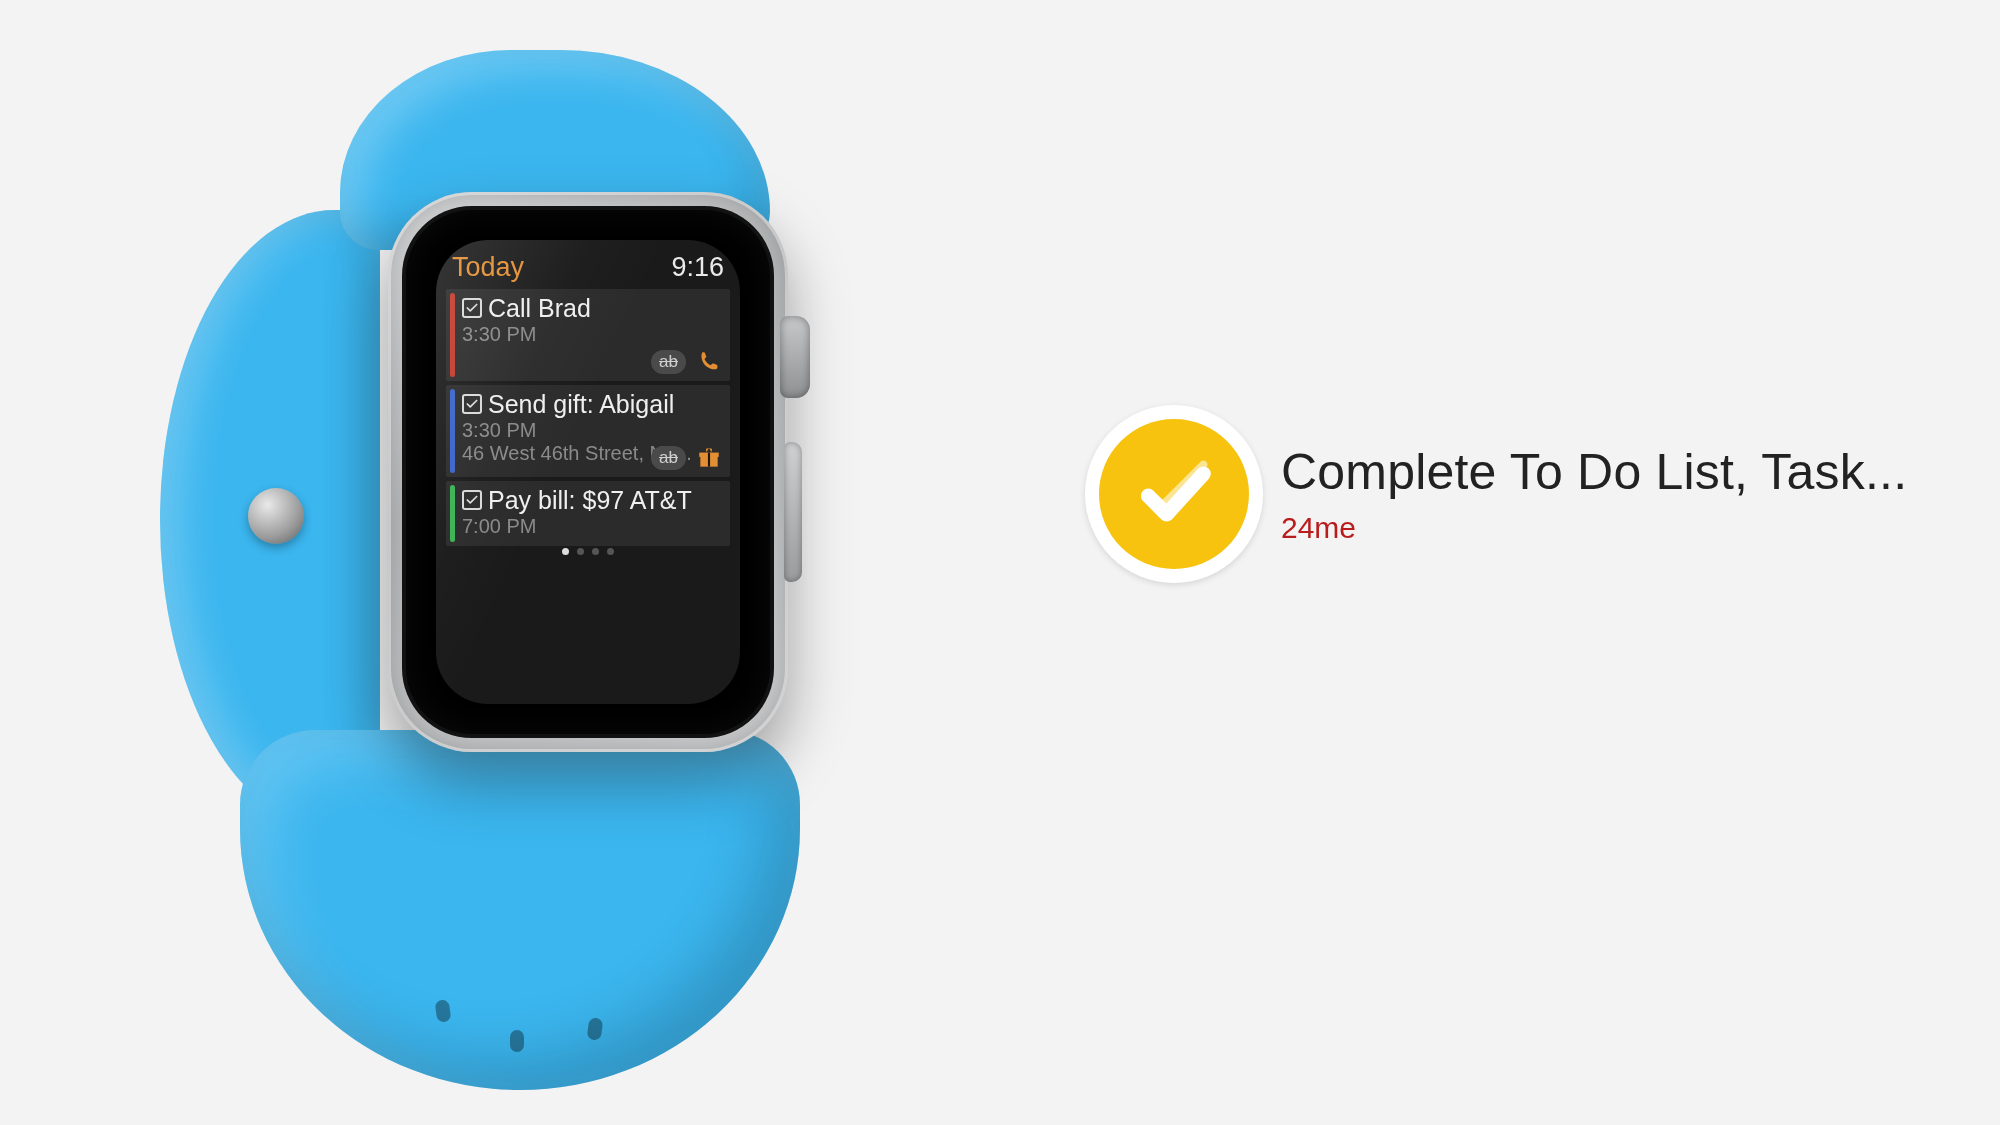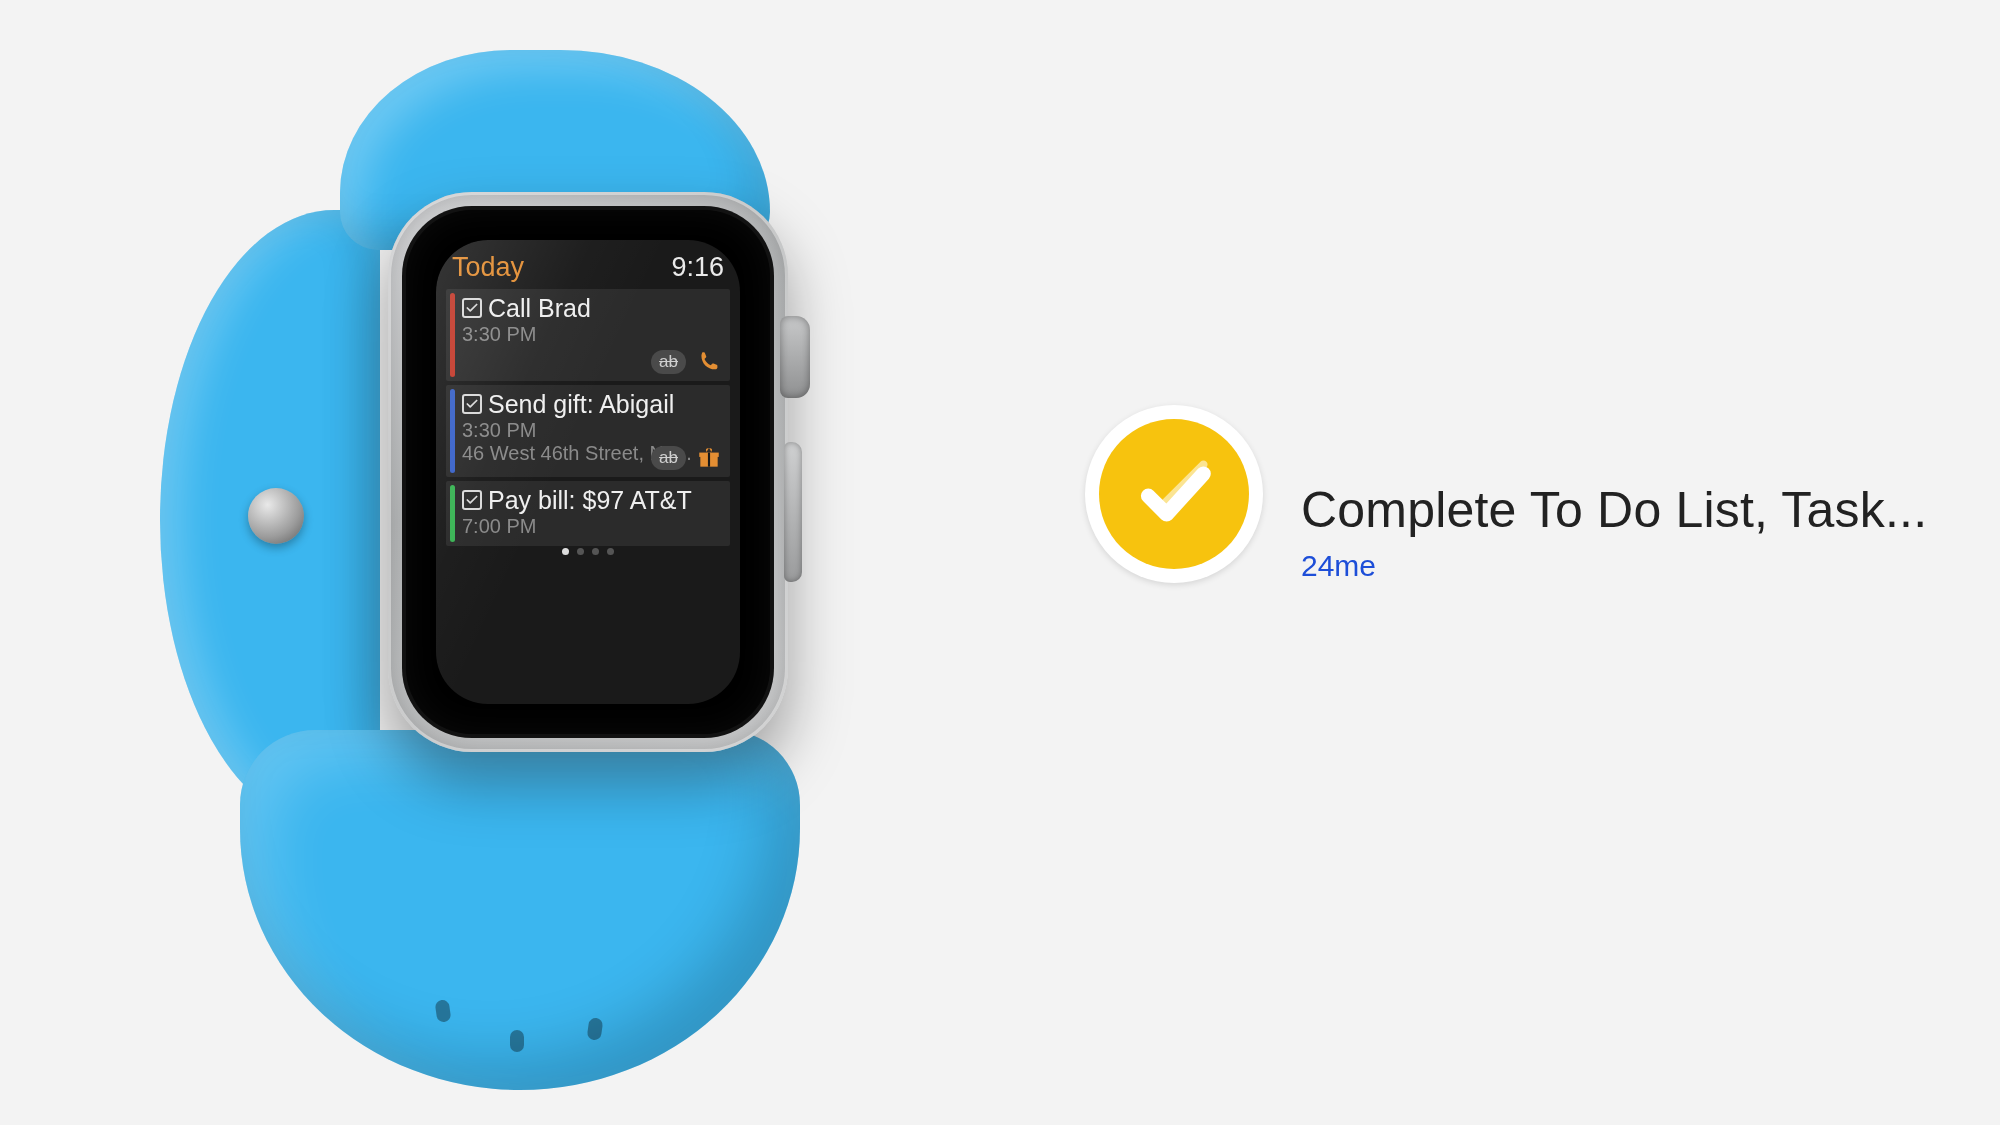--- a/index.html
+++ b/index.html
@@ -4,38 +4,38 @@
 <style>
   * { margin: 0; padding: 0; box-sizing: border-box; }
   html, body { width: 2000px; height: 1125px; background: #f3f3f3; font-family: -apple-system, "Helvetica Neue", Arial, sans-serif; overflow: hidden; }
 
   
   .app-info {
     position: absolute;
     left: 1085px;
     top: 405px;
     display: flex;
-    align-items: flex-end;
-    gap: 38px;
+    align-items: center;
+    gap: 18px;
   }
   .app-icon-wrap {
     width: 178px; height: 178px;
     border-radius: 50%;
     background: #fff;
     box-shadow: 0 2px 6px rgba(0,0,0,.12);
     display: flex; align-items: center; justify-content: center;
   }
   .app-icon-inner {
     width: 150px; height: 150px; border-radius: 50%;
     background: #f7c30e;
     display: flex; align-items: center; justify-content: center;
   }
   .app-text { display: flex; flex-direction: column; gap: 10px; }
   .app-title { font-size: 50px; font-weight: 300; color: #222; letter-spacing: .2px; }
-  .app-vendor { font-size: 30px; font-weight: 300; color: #1d4ed8; }
+  .app-vendor { font-size: 30px; font-weight: 300; color: #b91c1c; }
 
   
   .watch-stage {
     position: absolute;
     left: 120px; top: 40px;
     width: 760px; height: 1060px;
   }
   
   .band-top, .band-bottom, .band-left {
     position: absolute;

